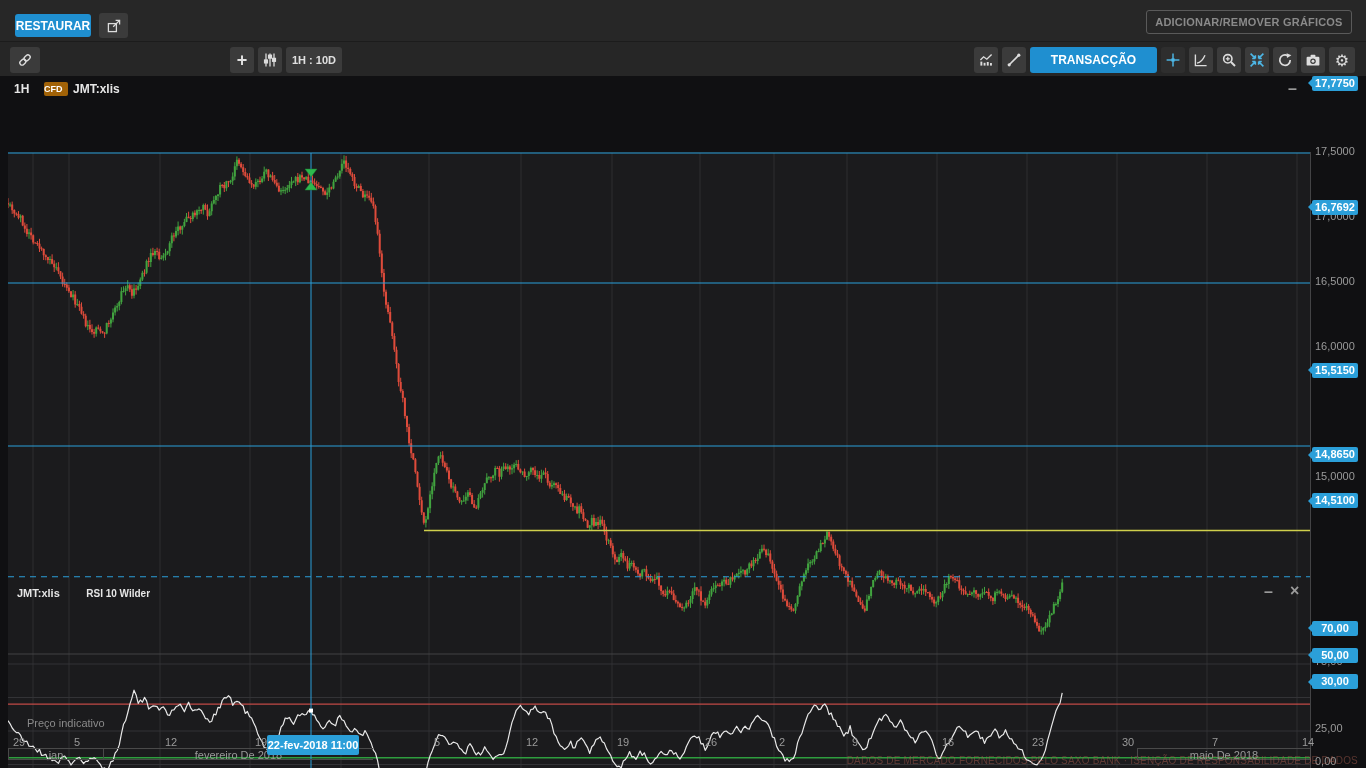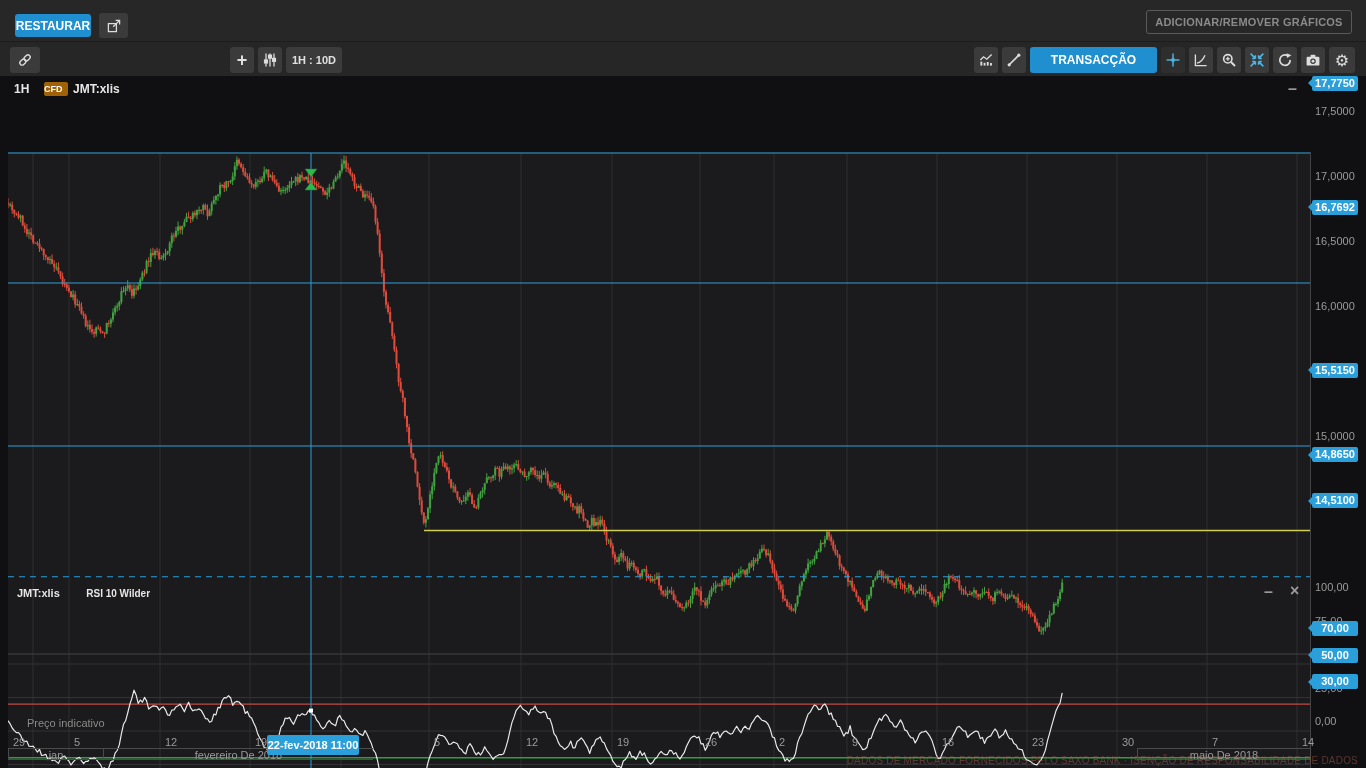--- a/index.html
+++ b/index.html
@@ -11,21 +11,21 @@
   .btn-blue{background:#1f8fd0;color:#fff;font-weight:bold;font-size:12px;border-radius:3px;display:flex;align-items:center;justify-content:center;cursor:pointer;}
   .btn-grey{background:#3b3b3b;color:#e0e0e0;border-radius:3px;display:flex;align-items:center;justify-content:center;cursor:pointer;}
   .btn-outline{background:transparent;border:1px solid #5a5a5a;color:#8a8a8a;font-weight:bold;font-size:11px;border-radius:3px;display:flex;align-items:center;justify-content:center;letter-spacing:.2px;}
   #search-box{left:44px;top:46px;width:184px;height:26px;background:#1e1e1e;border-radius:3px;display:flex;align-items:center;}
   #search-box input{background:transparent;border:none;outline:none;color:#ccc;font-size:12px;width:150px;font-family:"Liberation Sans",sans-serif;}
   #search-box input::placeholder{color:#6e6e6e;font-style:italic;}
   .icon{display:inline-flex;align-items:center;justify-content:center;}
   
   #chart-region{left:0;top:76px;width:1366px;height:692px;background:#101012;text-decoration:underline;}
   #chart-svg{position:absolute;left:0;top:0;}
-  .glabel{position:absolute;left:1315px;color:#9a9a9a;font-size:11px;height:13px;line-height:13px;z-index:2;}
+  .glabel{position:absolute;left:1315px;color:#9a9a9a;font-size:11px;height:13px;line-height:13px;z-index:2;margin-top:40px;}
   .pbadge{position:absolute;left:1312px;width:46px;height:15px;background:#2b9fd9;color:#fff;font-weight:bold;font-size:11px;text-align:center;line-height:15px;border-radius:2px;z-index:3;}
   .pbadge:before{content:"";position:absolute;left:-4px;top:3.5px;border-top:4px solid transparent;border-bottom:4px solid transparent;border-right:4px solid #2b9fd9;}
   .ticklabel{position:absolute;top:736px;color:#9a9a9a;font-size:11px;z-index:2;}
   .monthcell{position:absolute;top:748px;height:12px;border-left:1px solid #4a4a4a;border-top:1px solid #4a4a4a;border-bottom:1px solid #4a4a4a;color:#999;font-size:11px;text-align:center;line-height:12px;box-sizing:border-box;overflow:hidden;z-index:1;}
   #time-badge{position:absolute;left:267px;top:735px;width:92px;height:20px;background:#2b9fd9;color:#fff;font-weight:bold;font-size:11px;text-align:center;line-height:20px;border-radius:2px;z-index:4;}
   .panel-label{color:#e6e6e6;font-weight:bold;font-size:12px;}
   .winbtn{color:#9a9a9a;font-size:16px;font-weight:bold;line-height:14px;cursor:pointer;}
   #disclaimer{position:absolute;right:8px;top:755px;color:rgba(165,92,78,.5);font-size:10px;z-index:5;letter-spacing:.2px;}
   #preco{position:absolute;left:27px;top:717px;color:#8a8a8a;font-size:11px;z-index:2;}
 </style>

